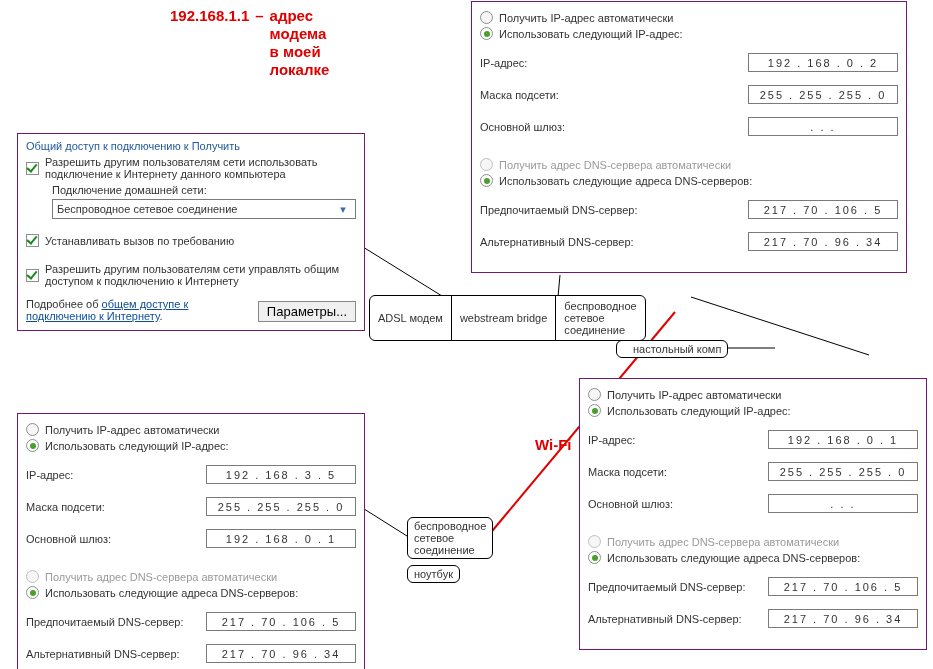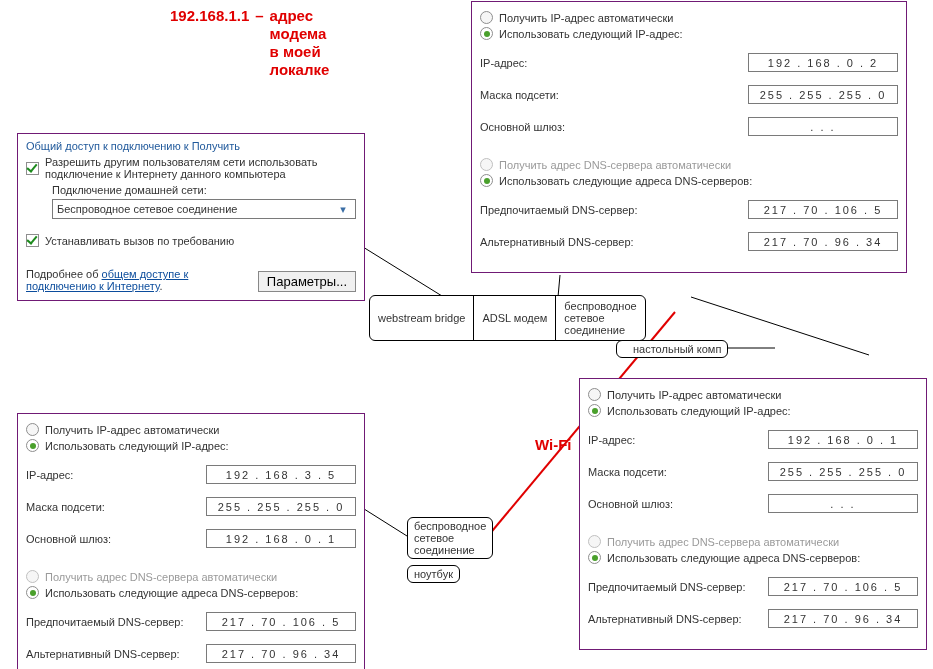--- a/index.html
+++ b/index.html
@@ -110,32 +110,36 @@
   <div class="dropdown">
     <span>Беспроводное сетевое соединение</span>
     <span class="arrow">▾</span>
   </div>
   <div style="height:8px;"></div>
   <div class="row">
     <div class="check on"></div>
     <div class="label">Устанавливать вызов по требованию</div>
   </div>
   <div style="height:10px;"></div>
+  <div class="row">
+    <div class="check on"></div>
+    <div class="label">Разрешить другим пользователям сети управлять общим доступом к подключению к Интернету</div>
+  </div>
   <div style="height:8px;"></div>
   <div style="display:flex; justify-content:space-between; align-items:flex-end;">
     <div style="max-width:170px;">
       <span>Подробнее об </span><span class="link">общем доступе к подключению к Интернету</span><span>.</span>
     </div>
     <button class="btn">Параметры...</button>
   </div>
 </div>
 
 <div class="segbox" style="left:369px; top:295px;">
+  <div>ADSL модем</div>
   <div>webstream bridge</div>
-  <div>ADSL модем</div>
   <div>беспроводное
 сетевое
 соединение</div>
 </div>
 
 <div class="graybox" style="left:616px; top:340px;padding-left:16px;">
   <span>настольный комп</span>
 </div>
 
 <div class="graybox" style="left:407px; top:517px; height:42px;">

